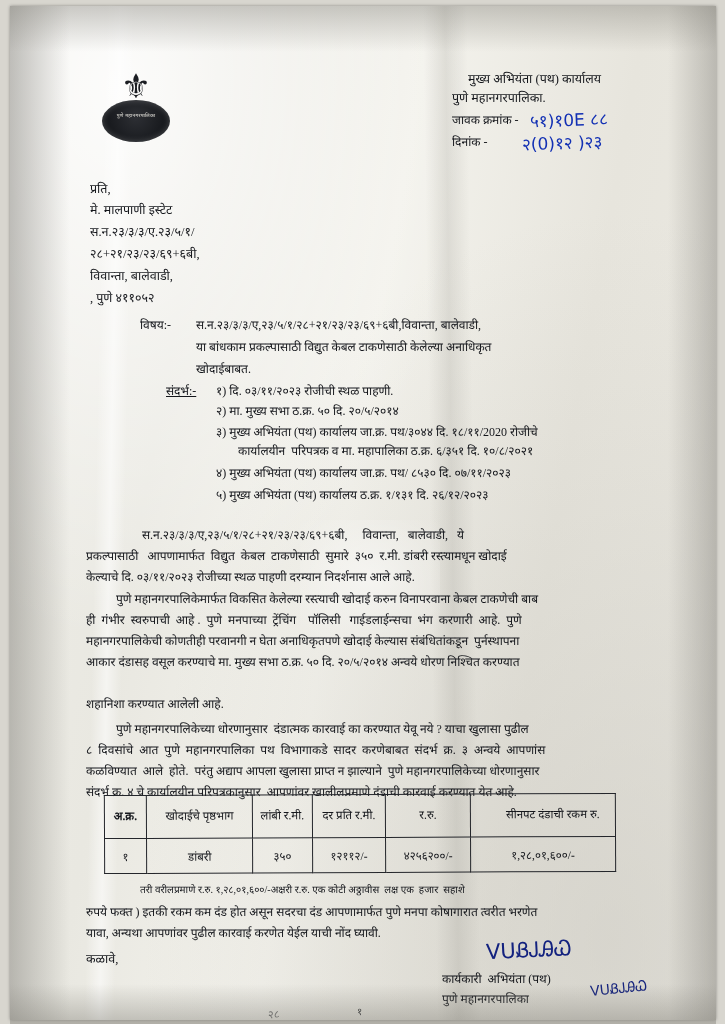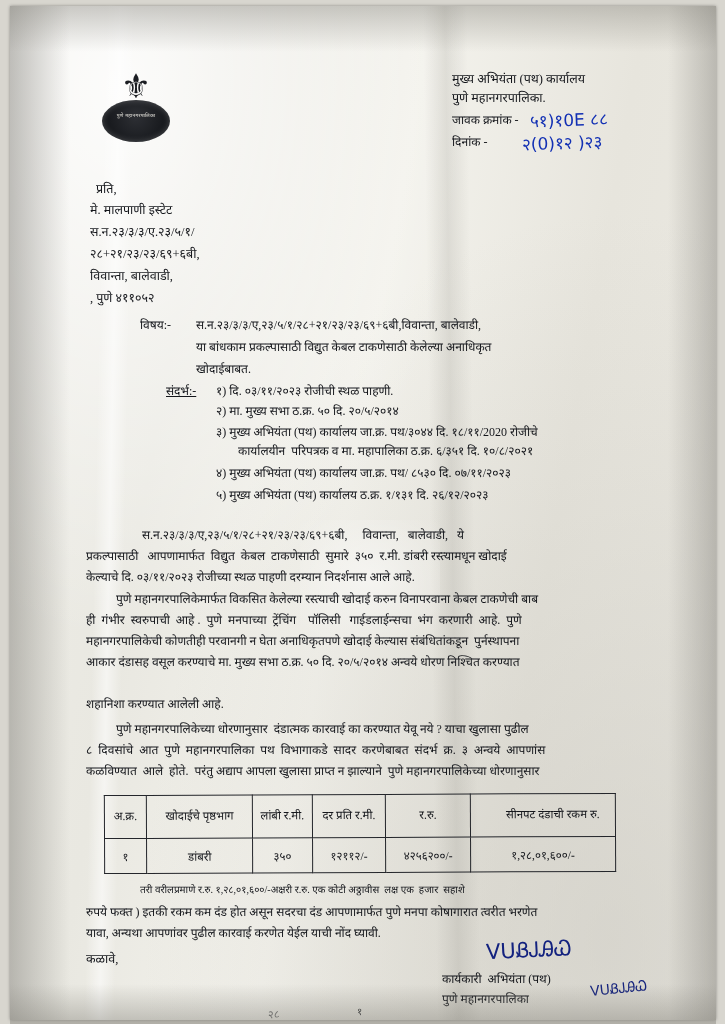--- a/index.html
+++ b/index.html
@@ -181,30 +181,30 @@
   <div class="creaseA"></div>
   <div class="creaseB"></div>
   <div class="smudge1"></div>
 
   <div class="emblem">
     <div class="crest">⚜</div>
     <div class="ring"></div>
     <div class="ringtxt">पुणे महानगरपालिका</div>
   </div>
 
-  <div class="mr" style="left:452px; top:72px; font-size:12.5px;">मुख्य अभियंता (पथ) कार्यालय</div>
+  <div class="mr" style="left:468px; top:72px; font-size:12.5px;">मुख्य अभियंता (पथ) कार्यालय</div>
   <div class="mr" style="left:452px; top:91px; font-size:12.5px;">पुणे महानगरपालिका.</div>
 
   <div class="mr" style="left:452px; top:113px; font-size:12px;">जावक क्रमांक -</div>
   <div class="hand" style="left:530px; top:108px; font-size:17px;">५१)१0E ८८</div>
 
   <div class="mr" style="left:452px; top:135px; font-size:12px;">दिनांक -</div>
   <div class="hand" style="left:522px; top:131px; font-size:17px;">२(0)१२ )२३</div>
 
-  <div class="mr" style="left:96px; top:182px; font-size:12.5px;">प्रति,</div>
+  <div class="mr" style="left:90px; top:182px; font-size:12.5px;">प्रति,</div>
   <div class="mr" style="left:90px; top:203px; font-size:12.5px;">मे. मालपाणी इस्टेट</div>
   <div class="mr" style="left:90px; top:225px; font-size:12.5px;">स.न.२३/३/३/ए.२३/५/१/</div>
   <div class="mr" style="left:90px; top:247px; font-size:12.5px;">२८+२१/२३/२३/६९+६बी,</div>
   <div class="mr" style="left:90px; top:269px; font-size:12.5px;">विवान्ता, बालेवाडी,</div>
   <div class="mr" style="left:90px; top:291px; font-size:12.5px;">, पुणे ४११०५२</div>
 
   <div class="mr" style="left:140px; top:318px; font-size:12px;">विषय:-</div>
   <div class="mr" style="left:196px; top:318px; font-size:12px;">स.न.२३/३/३/ए,२३/५/१/२८+२१/२३/२३/६९+६बी,विवान्ता, बालेवाडी,</div>
   <div class="mr" style="left:196px; top:340px; font-size:12px;">या बांधकाम प्रकल्पासाठी विद्युत केबल टाकणेसाठी केलेल्या अनाधिकृत</div>
   <div class="mr" style="left:196px; top:362px; font-size:12px;">खोदाईबाबत.</div>
@@ -223,25 +223,26 @@
 
   <div class="mr" style="left:116px; top:592px; font-size:12px;">पुणे महानगरपालिकेमार्फत विकसित केलेल्या रस्त्याची खोदाई करुन विनापरवाना केबल टाकणेची बाब</div>
   <div class="mr" style="left:86px; top:613px; font-size:12px;">ही  गंभीर  स्वरुपाची  आहे .  पुणे  मनपाच्या  ट्रेंचिंग    पॉलिसी   गाईडलाईन्सचा  भंग  करणारी  आहे.  पुणे</div>
   <div class="mr" style="left:86px; top:634px; font-size:12px;">महानगरपालिकेची कोणतीही परवानगी न घेता अनाधिकृतपणे खोदाई केल्यास संबंधितांकडून  पुर्नस्थापना</div>
   <div class="mr" style="left:86px; top:655px; font-size:12px;">आकार दंडासह वसूल करण्याचे मा. मुख्य सभा ठ.क्र. ५० दि. २०/५/२०१४ अन्वये धोरण निश्चित करण्यात</div>
   <div class="mr" style="left:86px; top:697px; font-size:12px;">शहानिशा करण्यात आलेली आहे.</div>
 
   <div class="mr" style="left:116px; top:722px; font-size:12px;">पुणे महानगरपालिकेच्या धोरणानुसार  दंडात्मक कारवाई का करण्यात येवू नये ? याचा खुलासा पुढील</div>
   <div class="mr" style="left:86px; top:743px; font-size:12px;">८  दिवसांचे  आत  पुणे  महानगरपालिका  पथ  विभागाकडे  सादर  करणेबाबत  संदर्भ  क्र.  ३  अन्वये  आपणांस</div>
   <div class="mr" style="left:86px; top:764px; font-size:12px;">कळविण्यात  आले  होते.  परंतु अद्याप आपला खुलासा प्राप्त न झाल्याने  पुणे महानगरपालिकेच्या धोरणानुसार</div>
+  <div class="mr" style="left:86px; top:785px; font-size:12px;">संदर्भ क्र. ४ चे कार्यालयीन परिपत्रकानुसार  आपणांवर खालीलप्रमाणे दंडाची कारवाई करण्यात येत आहे.</div>
 
   <table class="tbl">
     <thead>
       <tr>
-        <td style="width:36px;">अ.क्र.</td>
+        <td style="width:36px;font-weight:bold;">अ.क्र.</td>
         <td style="width:118px;">खोदाईचे पृष्ठभाग</td>
         <td style="width:60px;">लांबी र.मी.</td>
         <td style="width:74px;">दर प्रति र.मी.</td>
         <td style="width:84px;">र.रु.</td>
         <td style="width:140px;padding-left:24px;">सीनपट दंडाची रकम रु.</td>
       </tr>
     </thead>
     <tbody>
       <tr>
         <td>१</td>

